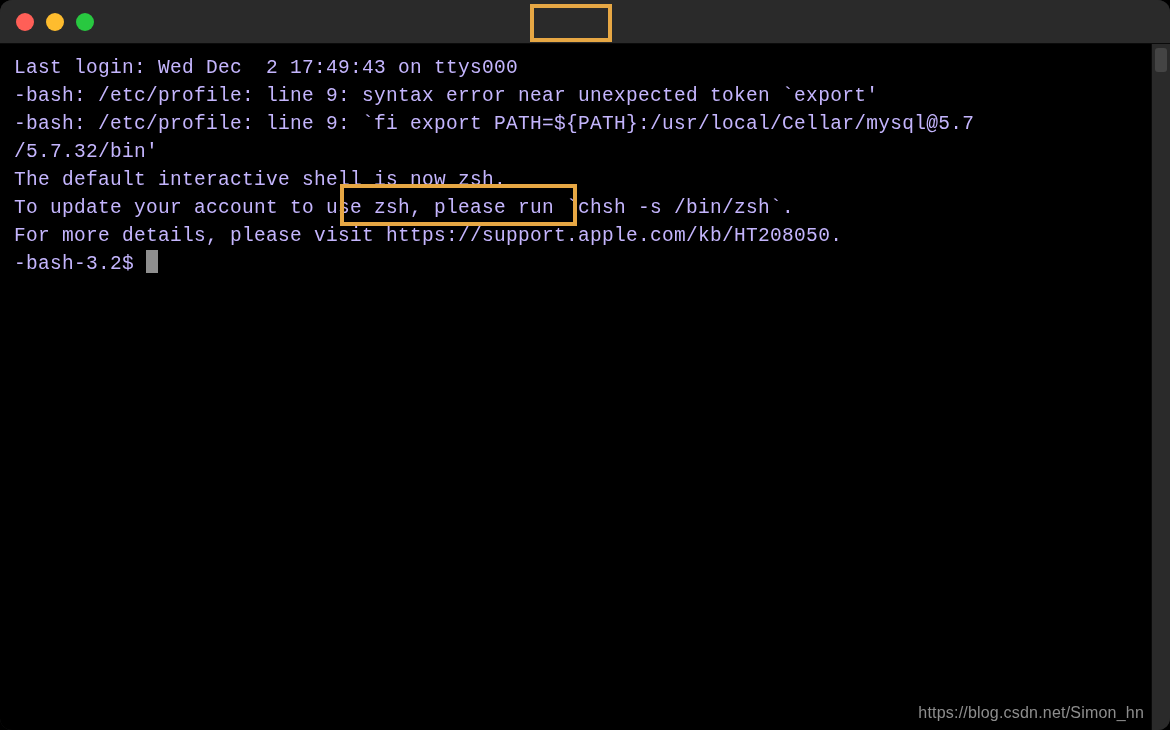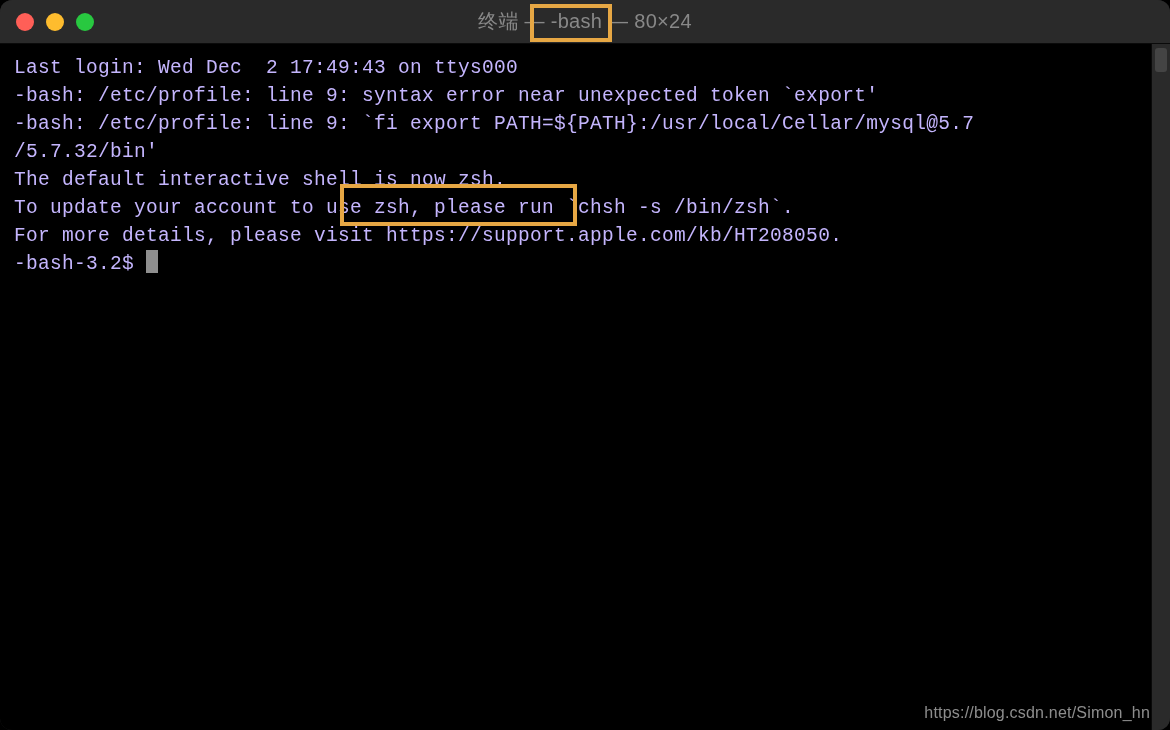--- a/index.html
+++ b/index.html
@@ -110,21 +110,21 @@
       height: 38px;
     }
     .hl2 {
       top: 184px;
       left: 340px;
       width: 237px;
       height: 42px;
     }
     .watermark {
       position: absolute;
-      right: 20px;
+      right: 26px;
       bottom: 8px;
       color: #bcbcbc;
       font-family: -apple-system, Arial, sans-serif;
       font-size: 16px;
       opacity: 0.75;
       letter-spacing: 0.2px;
     }
     .term-line {
       display: block;
     }
@@ -132,21 +132,20 @@
 </head>
 <body>
 
 <div class="window">
   <div class="titlebar">
     <div class="traffic-lights">
       <div class="light red"></div>
       <div class="light yellow"></div>
       <div class="light green"></div>
     </div>
-    <div class="title">终端 — -bash — 80×24</div>
   </div>
 
   <div class="content-wrap">
     <div class="terminal-content"><span class="term-line">Last login: Wed Dec  2 17:49:43 on ttys000</span><span class="term-line">-bash: /etc/profile: line 9: syntax error near unexpected token `export'</span><span class="term-line">-bash: /etc/profile: line 9: `fi export PATH=${PATH}:/usr/local/Cellar/mysql@5.7</span><span class="term-line">/5.7.32/bin'</span><span class="term-line"></span><span class="term-line">The default interactive shell is now zsh.</span><span class="term-line">To update your account to use zsh, please run `chsh -s /bin/zsh`.</span><span class="term-line">For more details, please visit https://support.apple.com/kb/HT208050.</span><span>-bash-3.2$ </span><span class="cursor"></span></div>
 
     <div class="scrollbar-track">
       <div class="scrollbar-notch"></div>
     </div>
   </div>
 

